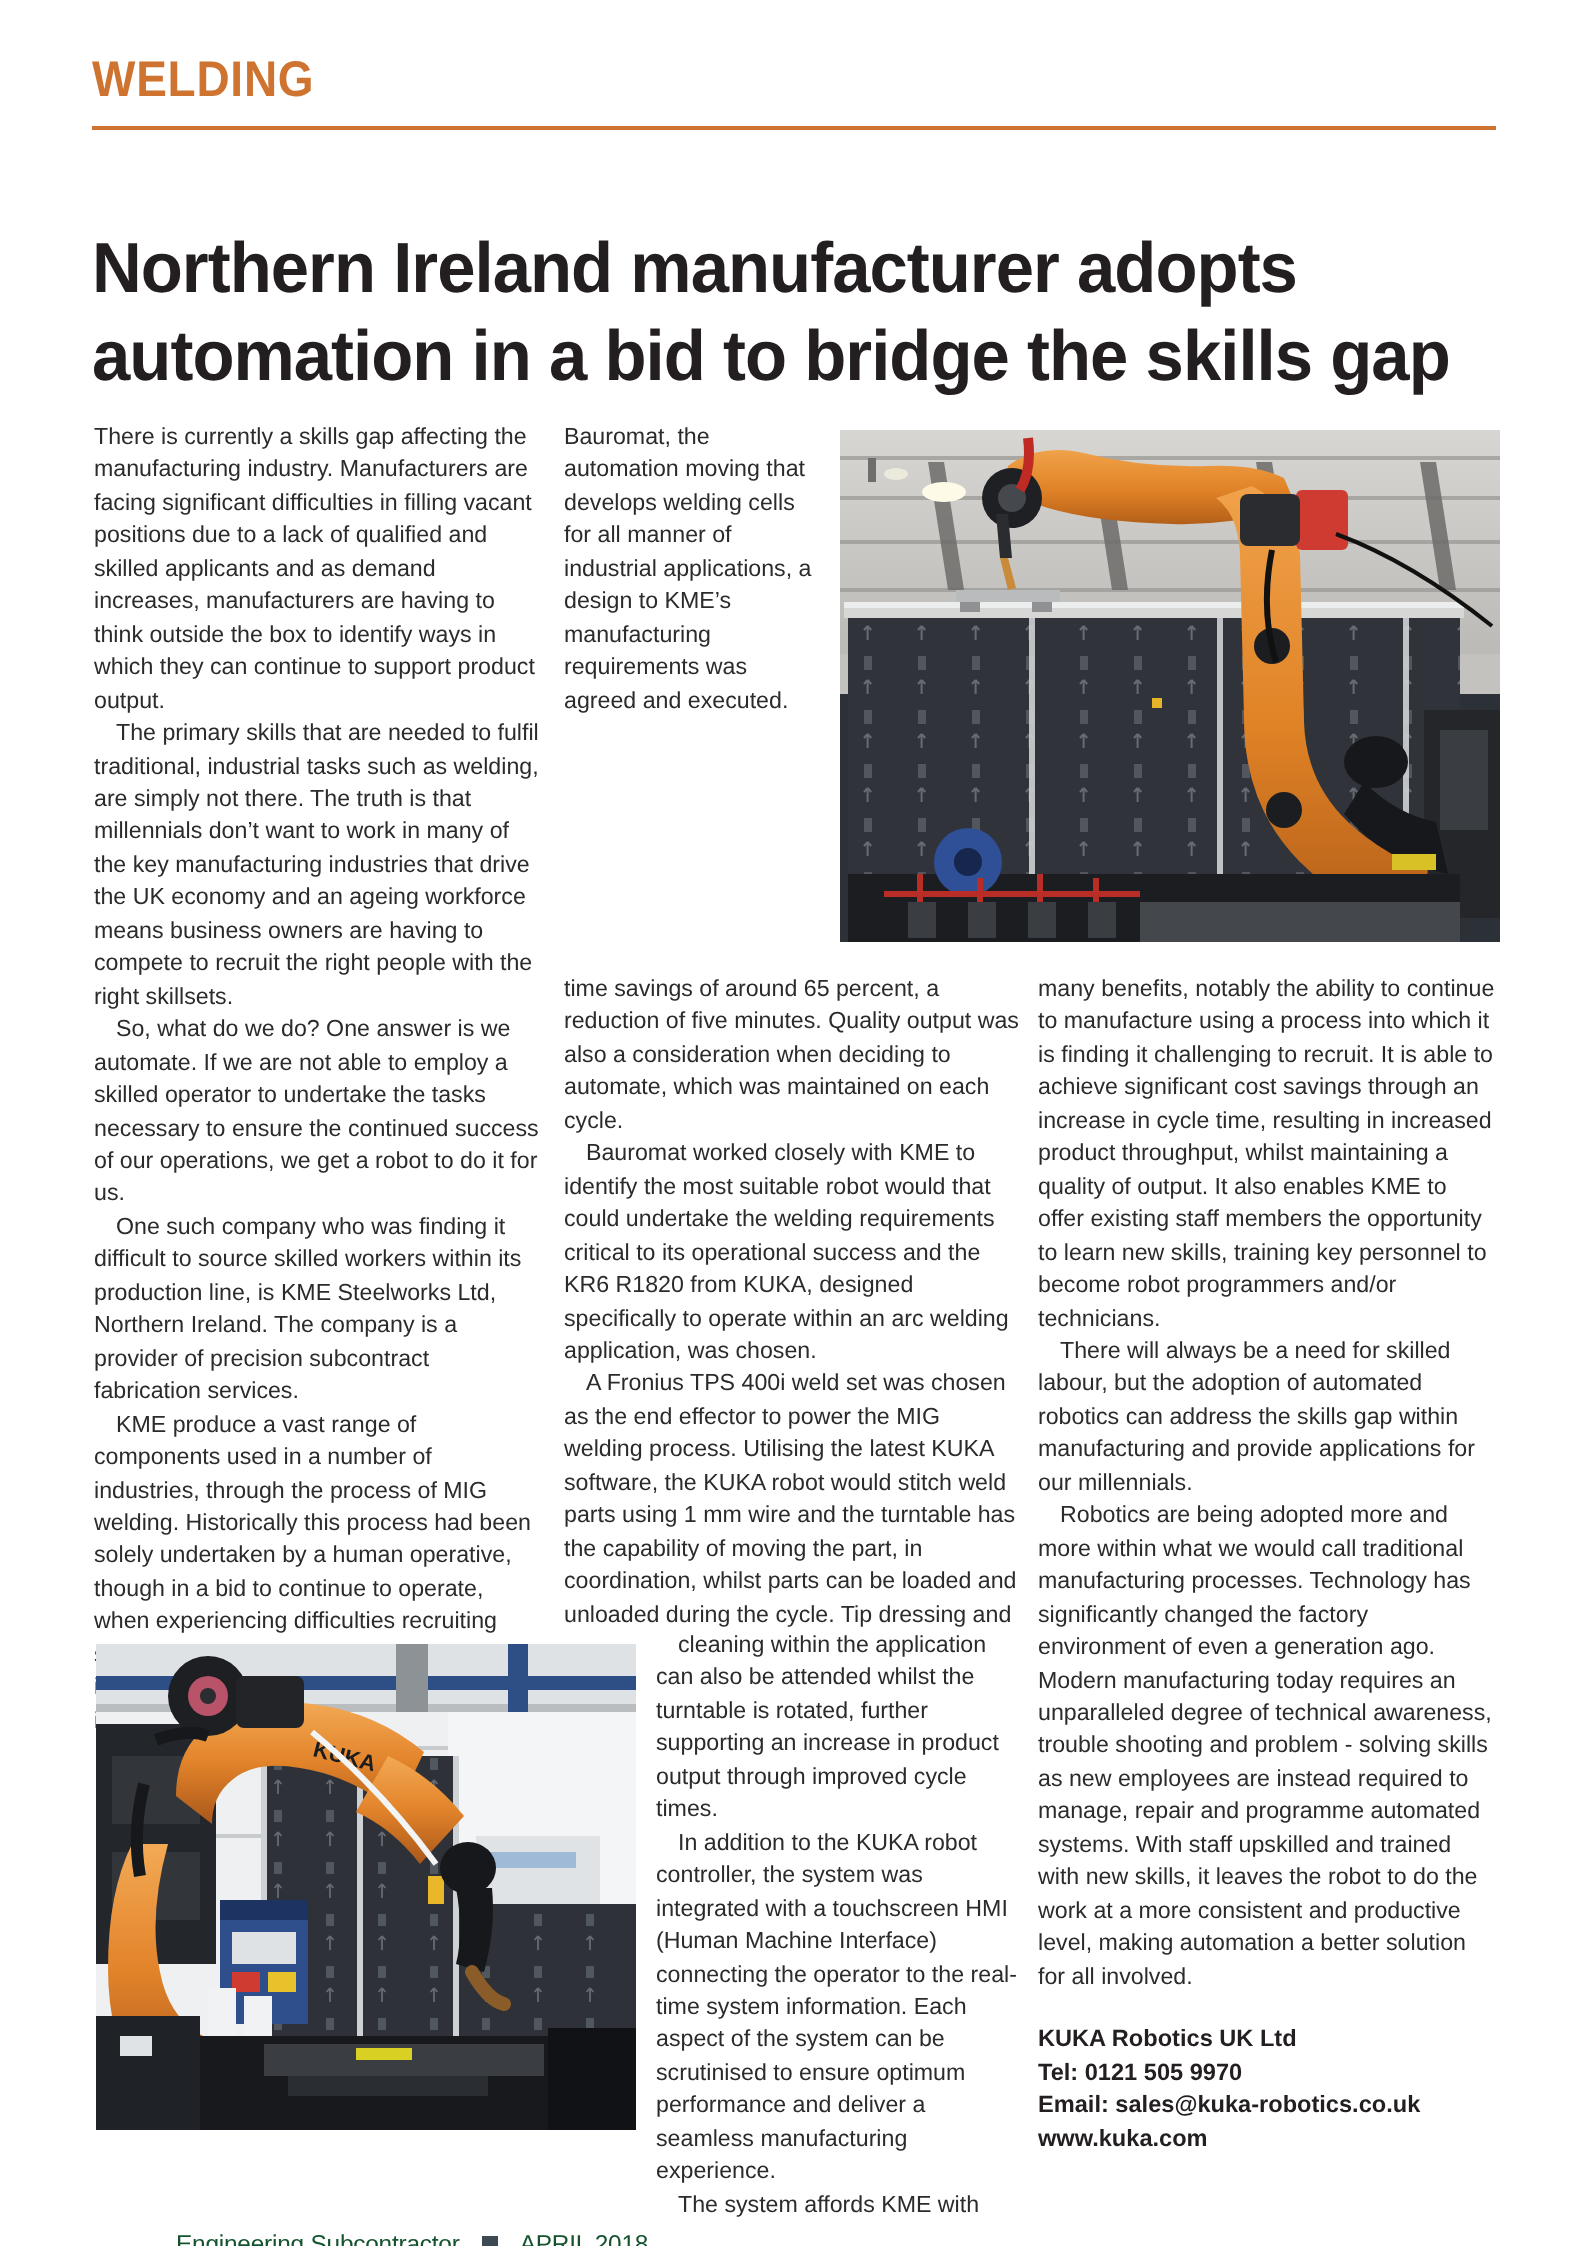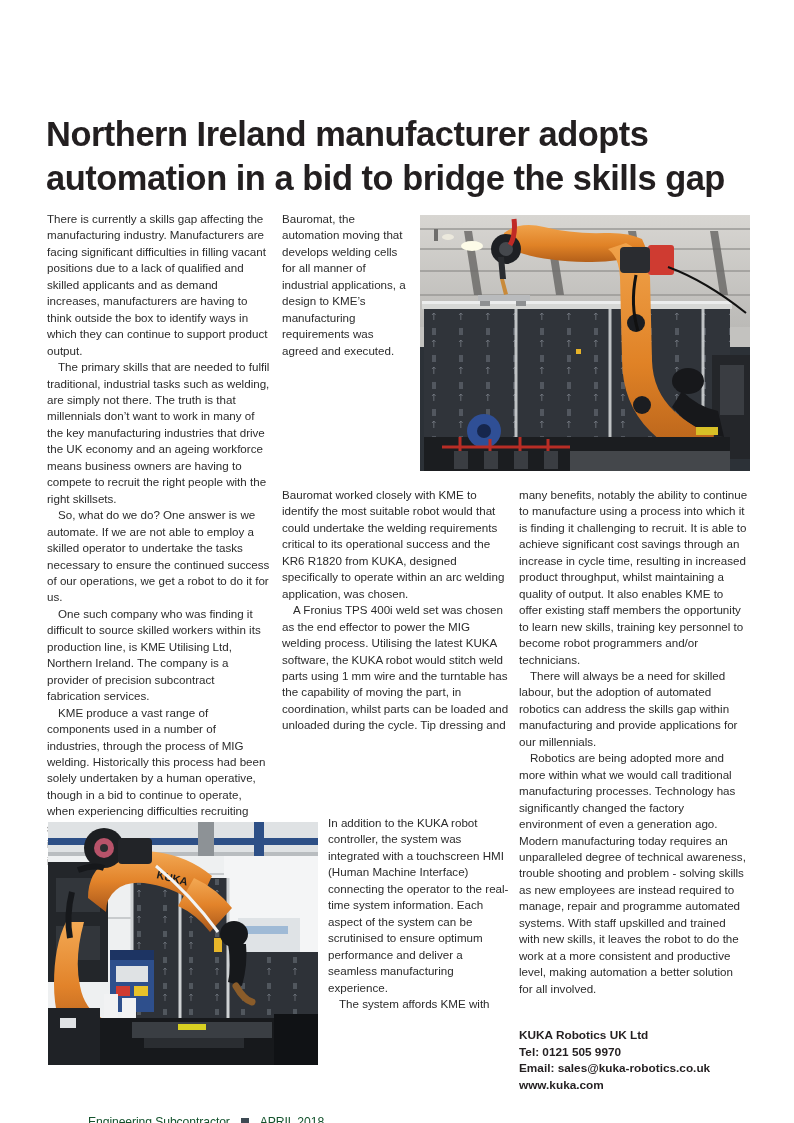--- a/index.html
+++ b/index.html
@@ -104,21 +104,21 @@
   }
 
   .col3 {
     position: absolute;
     left: 519px;
     top: 487px;
     width: 230px;
   }
 
   .contact-block {
-    margin-top: 30px;
+    margin-top: 14px;
     font-weight: bold;
     font-size: 11.8px;
     line-height: 16.6px;
     color: #231f20;
   }
   .contact-block div {
     white-space: nowrap;
   }
 
   
@@ -178,41 +178,47 @@
     width: 8px;
     height: 8px;
     background: #3d4a53;
   }
 </style>
 </head>
 <body>
 
 <div class="page">
 
+  <div class="section-head">
+    <div class="section-kicker">WELDING</div>
+    <div class="section-rule"></div>
+  </div>
 
   <h1 class="headline">Northern Ireland manufacturer adopts automation in a bid to bridge the skills gap</h1>
 
   <div class="col1 body-text">
     <p>There is currently a skills gap affecting the manufacturing industry. Manufacturers are facing significant difficulties in filling vacant positions due to a lack of qualified and skilled applicants and as demand increases, manufacturers are having to think outside the box to identify ways in which they can continue to support product output.</p>
     <p>The primary skills that are needed to fulfil traditional, industrial tasks such as welding, are simply not there. The truth is that millennials don’t want to work in many of the key manufacturing industries that drive the UK economy and an ageing workforce means business owners are having to compete to recruit the right people with the right skillsets.</p>
     <p>So, what do we do? One answer is we automate. If we are not able to employ a skilled operator to undertake the tasks necessary to ensure the continued success of our operations, we get a robot to do it for us.</p>
-    <p>One such company who was finding it difficult to source skilled workers within its production line, is KME Utilising Ltd, Northern Ireland. The company is a provider of precision subcontract fabrication services.</p>
+    <p>One such company who was finding it difficult to source skilled workers within its production line, is KME Steelworks Ltd, Northern Ireland. The company is a provider of precision subcontract fabrication services.</p>
     <p>KME produce a vast range of components used in a number of industries, through the process of MIG welding. Historically this process had been solely undertaken by a human operative, though in a bid to continue to operate, when experiencing difficulties recruiting skilled staff, an automated robotic cell was implemented. After consultation with KUKA integrator</p>
   </div>
 
   <div class="col2-top body-text">
     <p>Bauromat, the automation moving that develops welding cells for all manner of industrial applications, a design to KME’s manufacturing requirements was agreed and executed.</p>
   </div>
 
   <div class="col2-mid body-text">
+    <p>time savings of around 65 percent, a reduction of five minutes. Quality output was also a consideration when deciding to automate, which was maintained on each cycle.</p>
     <p>Bauromat worked closely with KME to identify the most suitable robot would that could undertake the welding requirements critical to its operational success and the KR6 R1820 from KUKA, designed specifically to operate within an arc welding application, was chosen.</p>
     <p>A Fronius TPS 400i weld set was chosen as the end effector to power the MIG welding process. Utilising the latest KUKA software, the KUKA robot would stitch weld parts using 1 mm wire and the turntable has the capability of moving the part, in coordination, whilst parts can be loaded and unloaded during the cycle. Tip dressing and</p>
   </div>
 
   <div class="col2-bot body-text">
+    <p style="text-indent:11px">cleaning within the application can also be attended whilst the turntable is rotated, further supporting an increase in product output through improved cycle times.</p>
     <p>In addition to the KUKA robot controller, the system was integrated with a touchscreen HMI (Human Machine Interface) connecting the operator to the real-time system information. Each aspect of the system can be scrutinised to ensure optimum performance and deliver a seamless manufacturing experience.</p>
     <p>The system affords KME with</p>
   </div>
 
   <div class="col3 body-text">
     <p>many benefits, notably the ability to continue to manufacture using a process into which it is finding it challenging to recruit. It is able to achieve significant cost savings through an increase in cycle time, resulting in increased product throughput, whilst maintaining a quality of output. It also enables KME to offer existing staff members the opportunity to learn new skills, training key personnel to become robot programmers and/or technicians.</p>
     <p>There will always be a need for skilled labour, but the adoption of automated robotics can address the skills gap within manufacturing and provide applications for our millennials.</p>
     <p>Robotics are being adopted more and more within what we would call traditional manufacturing processes. Technology has significantly changed the factory environment of even a generation ago. Modern manufacturing today requires an unparalleled degree of technical awareness, trouble shooting and problem - solving skills as new employees are instead required to manage, repair and programme automated systems. With staff upskilled and trained with new skills, it leaves the robot to do the work at a more consistent and productive level, making automation a better solution for all involved.</p>
 
     <div class="contact-block">

